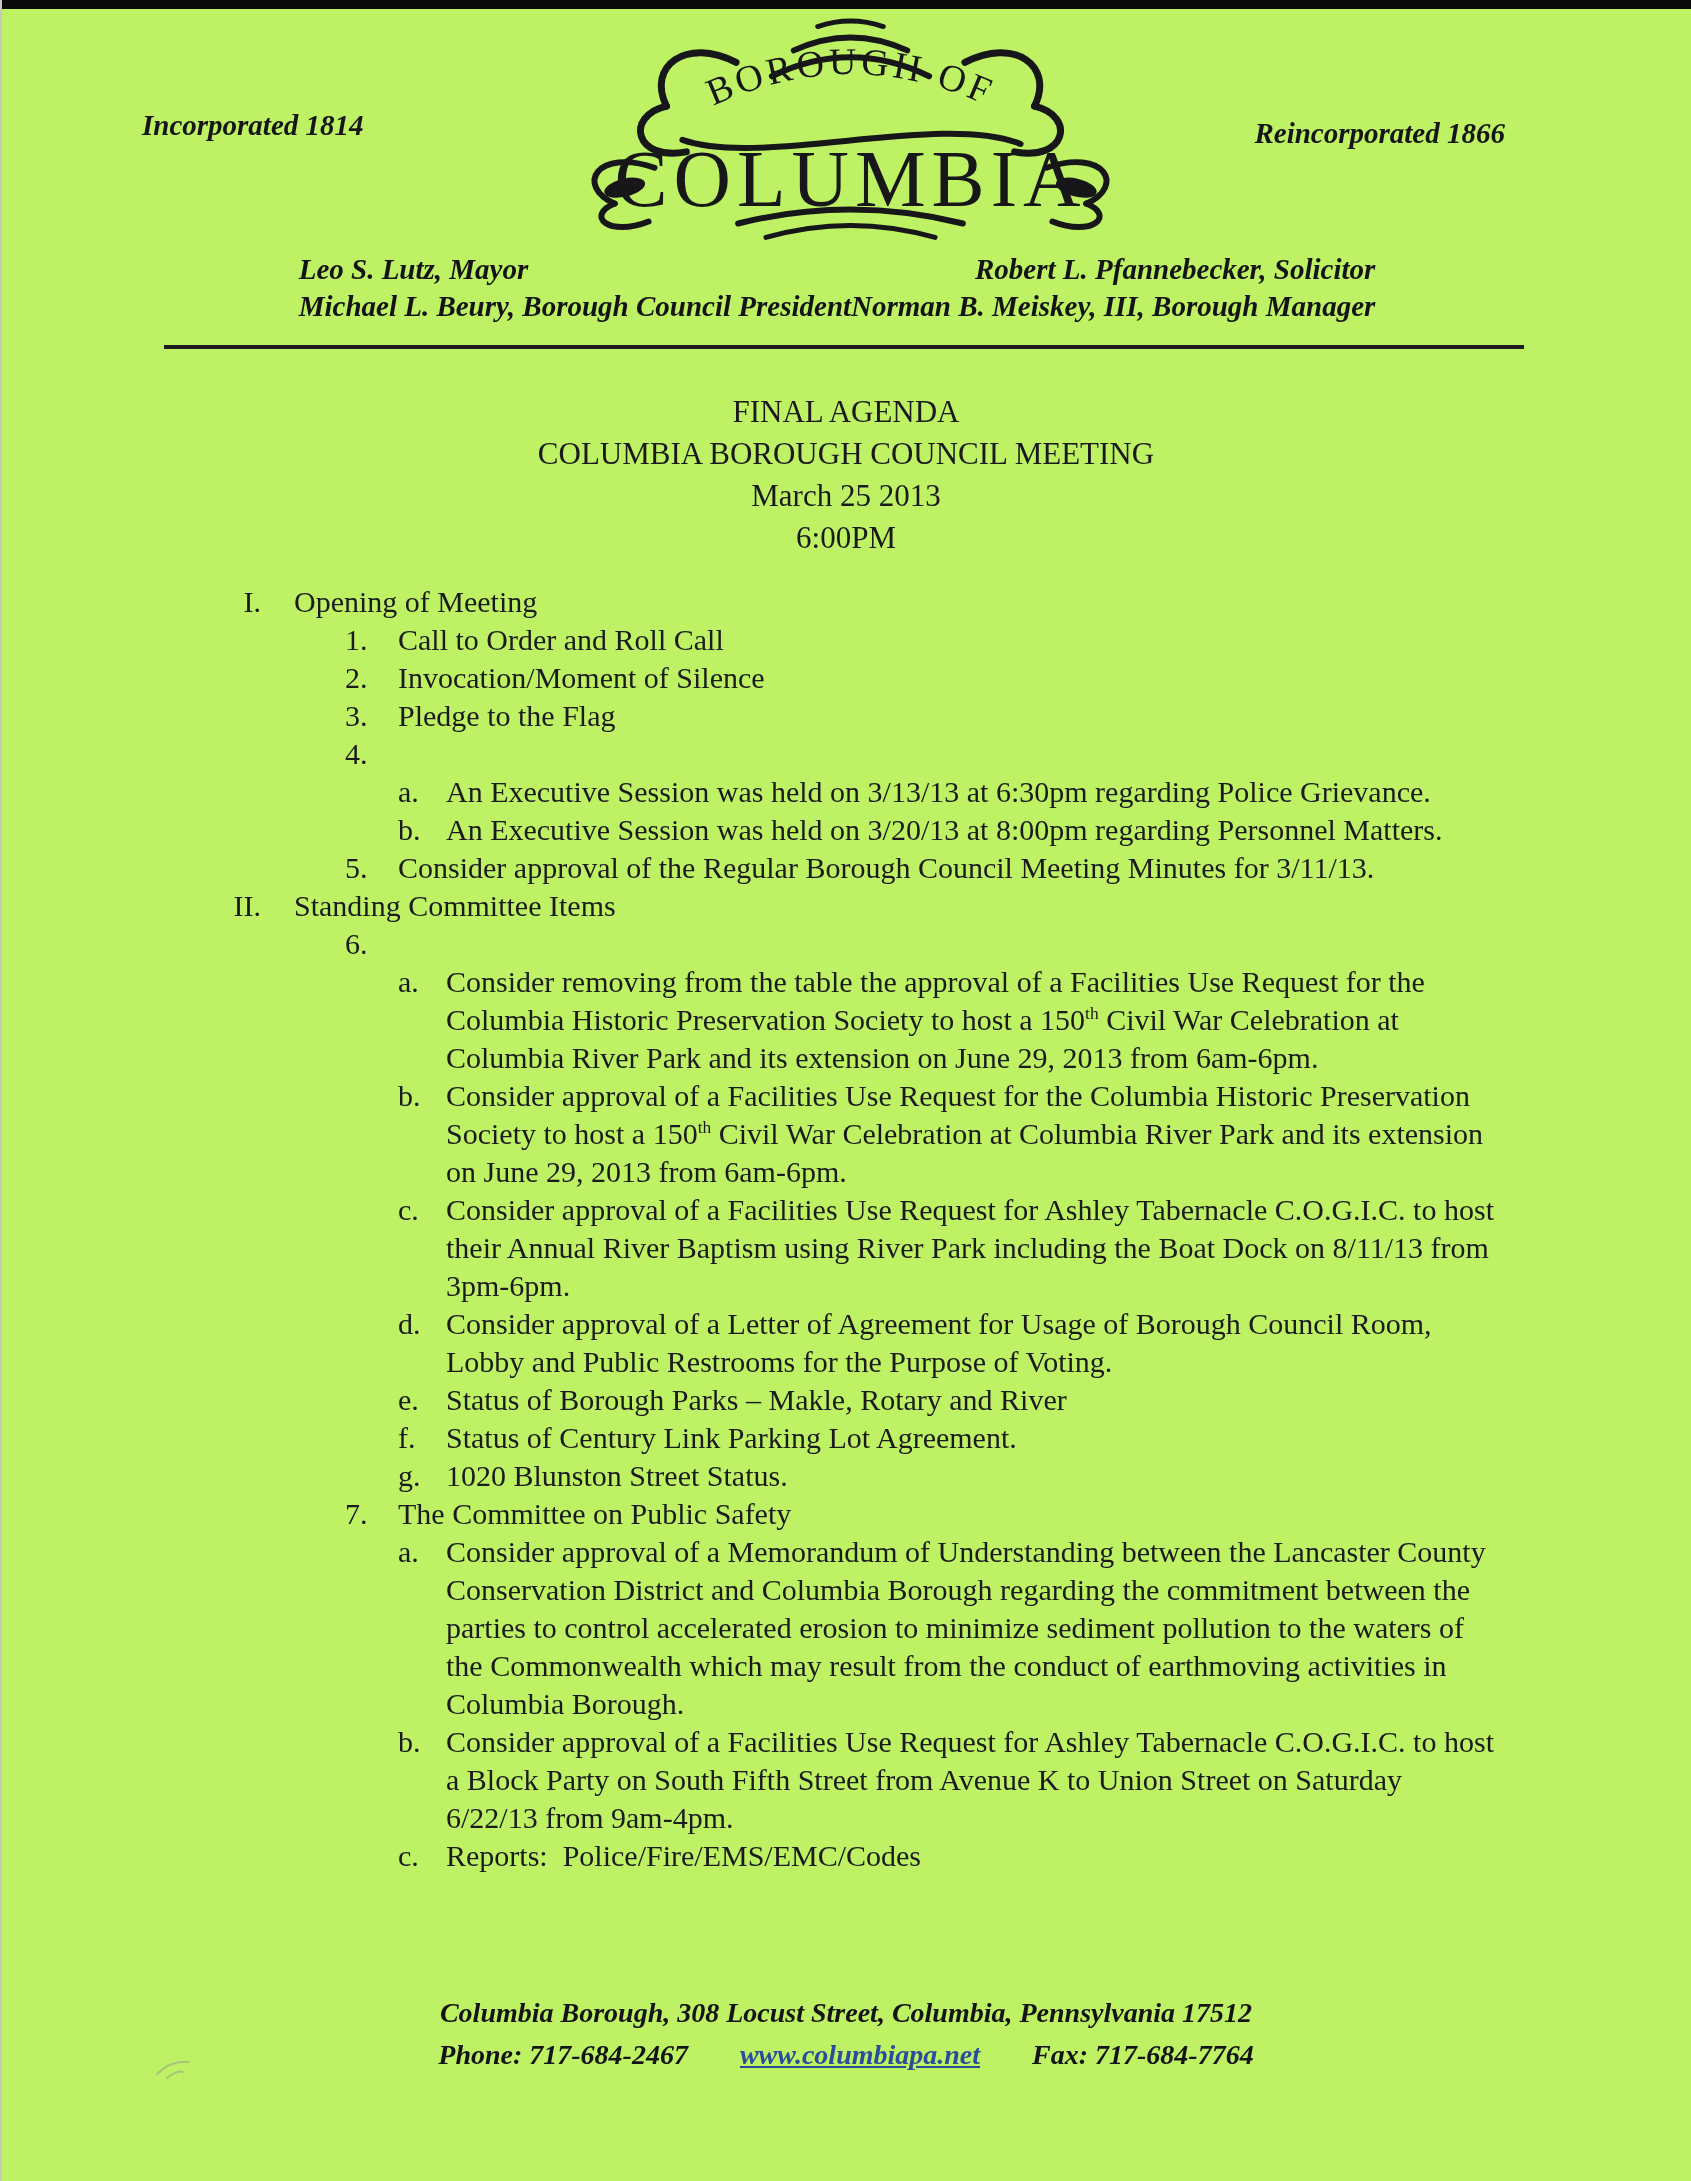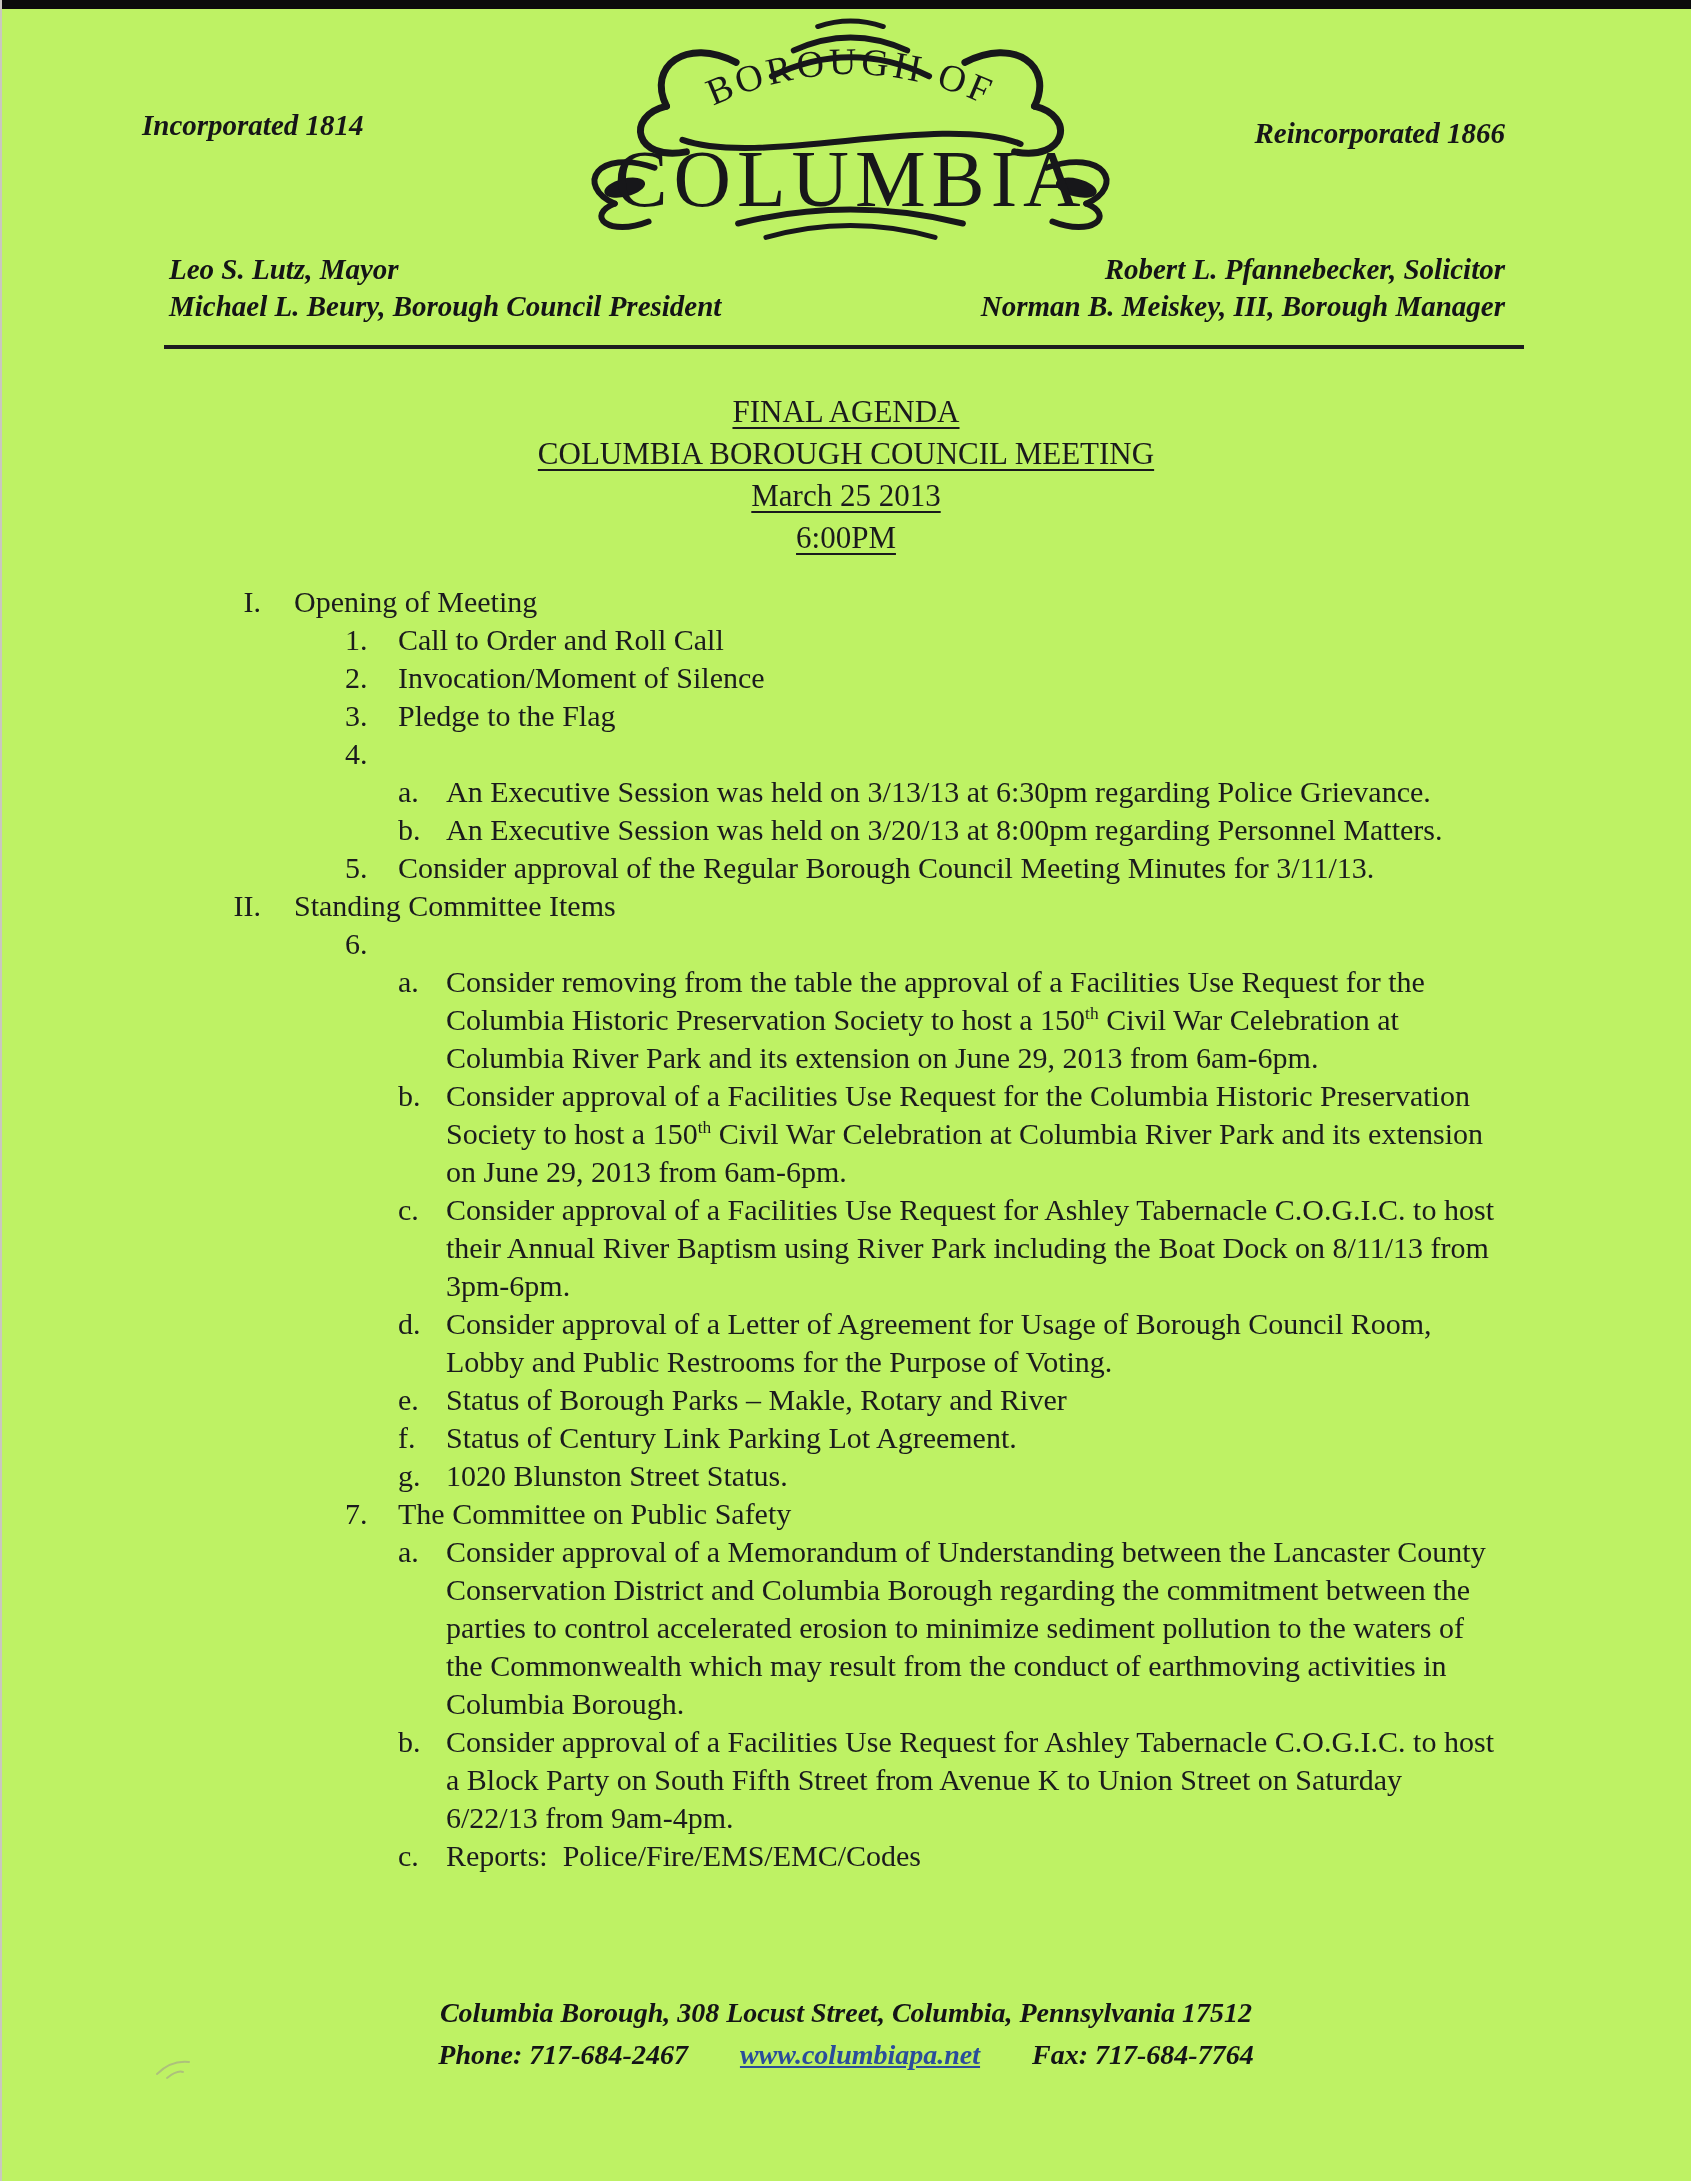--- a/index.html
+++ b/index.html
@@ -15,31 +15,31 @@
 
   
   .inc{ position:absolute; font-size:29px; font-weight:bold; font-style:italic; color:#161618; }
   .inc-left{ left:142px; top:109px; }
   .inc-right{ right:187px; top:117px; }
 
   .logo{ position:absolute; left:567px; top:8px; width:567px; height:239px; }
   .logo svg{ width:100%; height:100%; }
   .logo text{ font-family:"Liberation Serif","DejaVu Serif",serif; fill:#17171a; }
 
-  .officials{ position:absolute; left:169px; right:187px; top:251px; display:flex; justify-content:space-between; }
+  .officials{ position:absolute; left:169px; right:187px; top:251px; display:flex; justify-content:center; }
   .officials .col{ font-size:29px; font-weight:bold; font-style:italic; line-height:37px; color:#141416; }
   .officials .col.right{ text-align:right; }
 
   .rule{ position:absolute; left:164px; top:345px; width:1360px; height:4px; background:#1d1d1f; border:none; }
 
   
   .title-block{ position:absolute; left:0; right:0; top:391px; text-align:center; }
   .title-block .tl{ font-size:31px; line-height:42px; color:#1a1a1c; }
   .title-block .tl span{
-    text-decoration:underline; text-decoration-thickness:2px; text-underline-offset:5px;
+    text-decoration-thickness:2px; text-underline-offset:5px;
   }
 
   
   .agenda{ position:absolute; left:209px; top:583px; width:1286px; font-size:30px; line-height:38px; color:#1b1b1d; }
   .row{ display:flex; align-items:flex-start; }
   .mk{ flex:none; white-space:nowrap; }
   .mk1{ width:52px; text-align:right; }
   .tx1{ margin-left:33px; }
   .lvl2{ margin-left:136px; }
   .mk2{ width:53px; text-align:left; }

